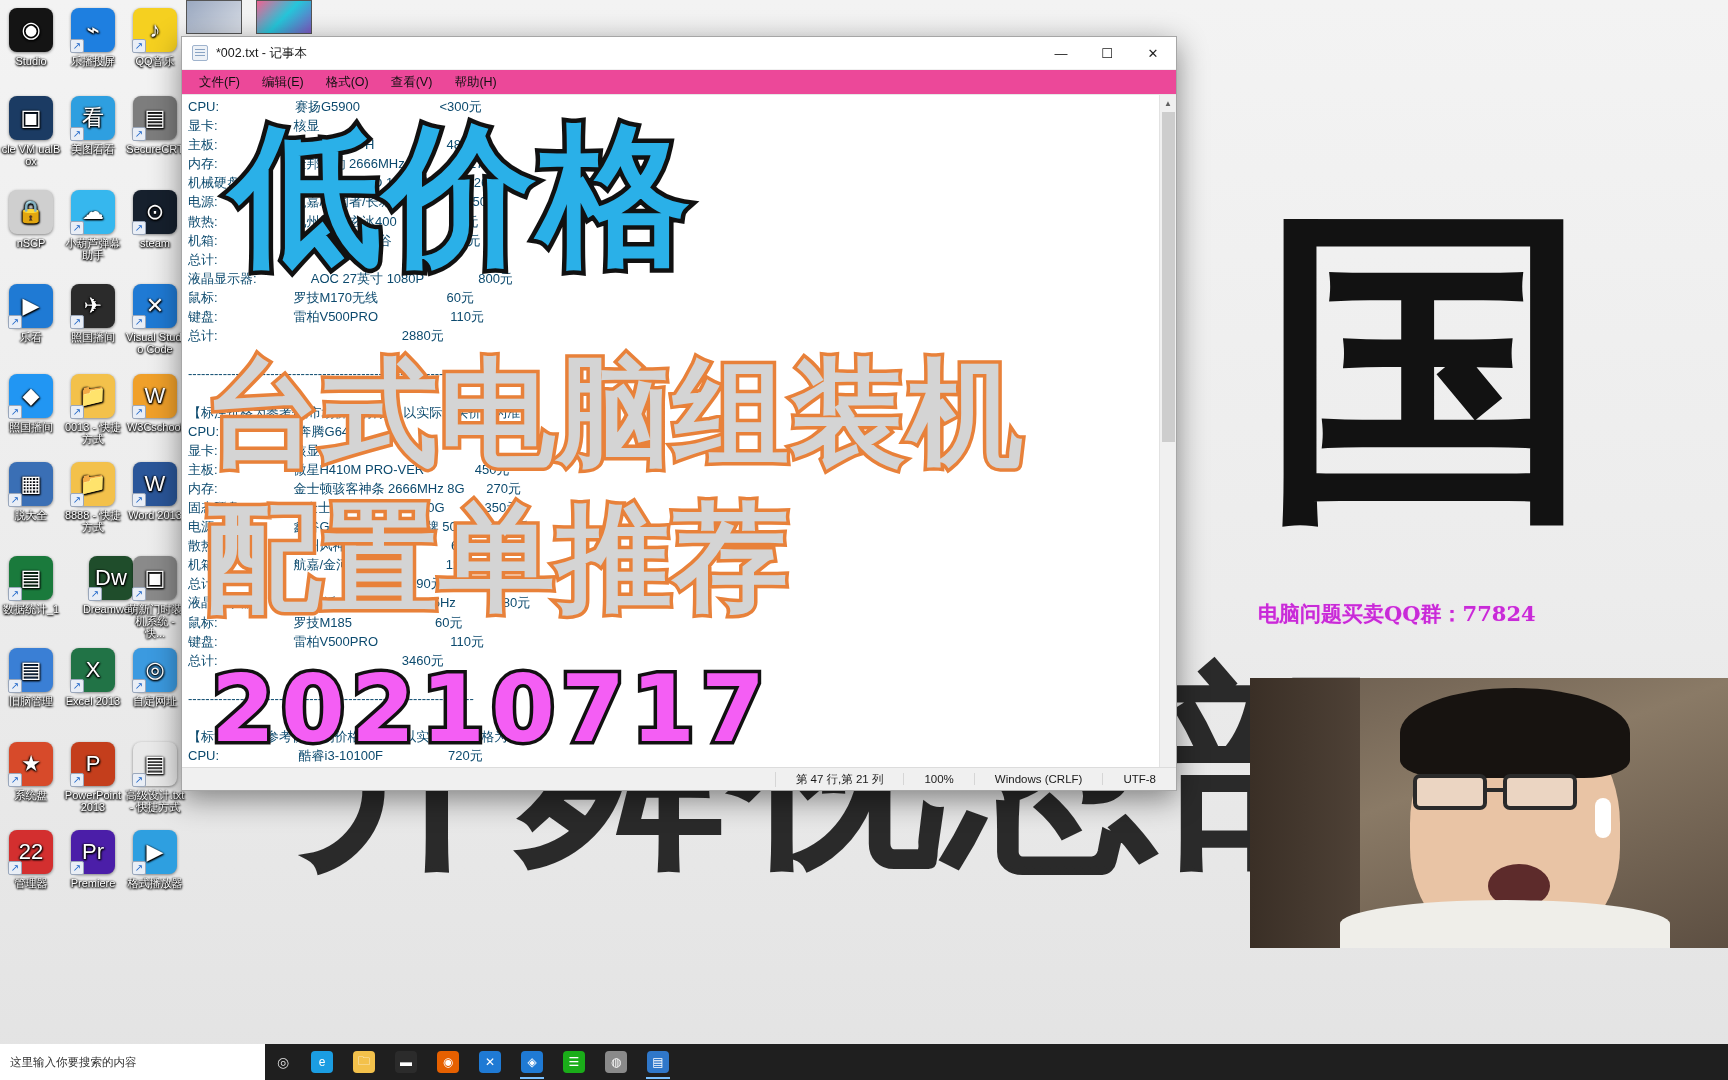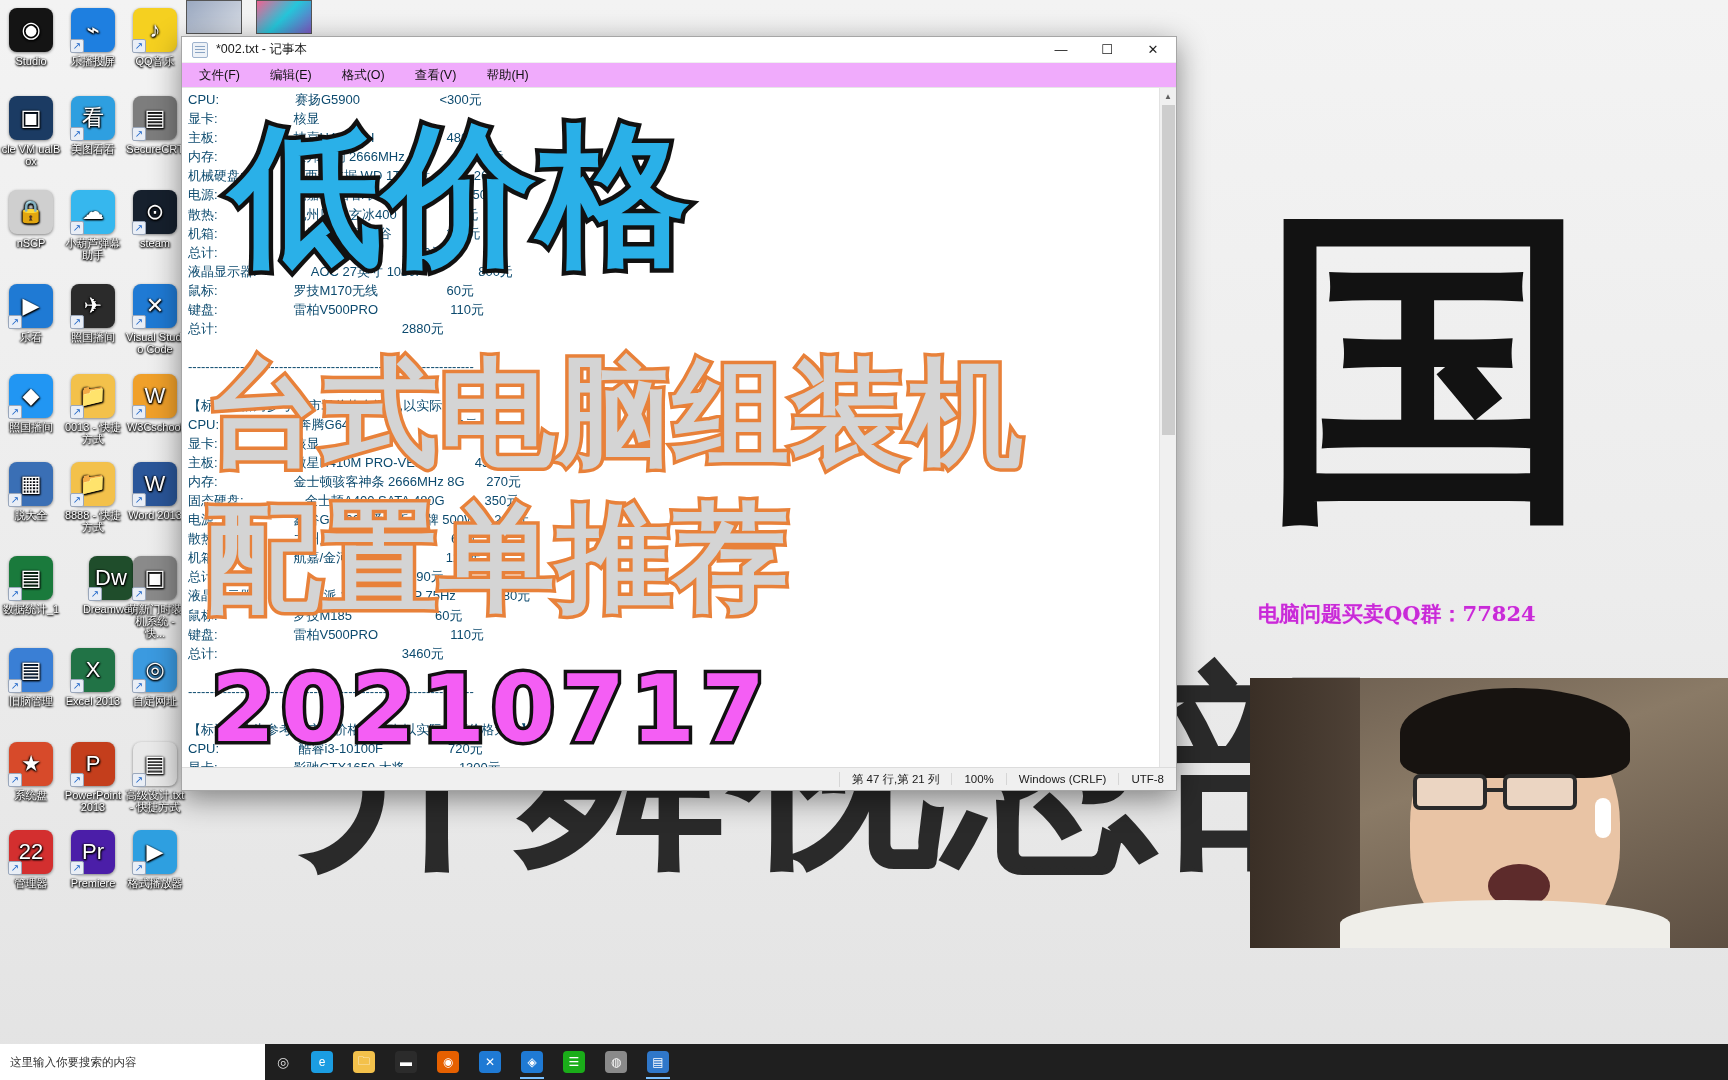--- a/index.html
+++ b/index.html
@@ -44,40 +44,40 @@
   }
 
   
   #notepad {
     position:absolute; left:181px; top:36px; width:996px; height:755px;
     background:#fff; border:1px solid #a6a6a6;
     box-shadow: 0 8px 28px rgba(0,0,0,.45);
     display:flex; flex-direction:column;
   }
   #np-title {
-    height:26px; background:#fff; display:flex; align-items:center;
+    height:33px; background:#fff; display:flex; align-items:center;
     padding-left:10px; border-bottom:1px solid #f0f0f0;
   }
   #np-title .tico {
     width:16px; height:16px; margin-right:8px; background:#eef2f7;
     border:1px solid #9fb3cd; border-radius:2px; position:relative;
   }
   #np-title .tico:after{
     content:""; position:absolute; left:2px; top:3px; width:10px; height:1px;
     background:#8aa4c4; box-shadow:0 3px 0 #8aa4c4, 0 6px 0 #8aa4c4;
   }
   #np-title .ttxt { font-size:12.5px; color:#1a1a1a; }
   #np-title .winbtns { margin-left:auto; display:flex; height:33px; }
   #np-title .winbtns div {
     width:46px; height:33px; display:flex; align-items:center; justify-content:center;
     font-size:13px; color:#222;
   }
   #np-menu {
-    height:24px; display:flex; align-items:center; gap:12px;
-    padding-left:8px; background:#f0abfc; font-size:12.5px; color:#111;
+    height:24px; display:flex; align-items:center; gap:4px;
+    padding-left:8px; background:#ec4899; font-size:12.5px; color:#111;
   }
   #np-menu span { padding:2px 9px; }
   #np-body {
     flex:1; position:relative; background:#fff; overflow:hidden;
     border-top:1px solid #e6e6e6;
   }
   #np-text {
     position:absolute; left:6px; top:2px; right:22px; bottom:0;
     font-family:"Liberation Sans","DejaVu Sans",sans-serif;
     font-size:13px; line-height:19.1px; color:#0c4a6e; white-space:pre;
@@ -89,21 +89,21 @@
   }
   #np-scroll .arw { height:17px; display:flex; align-items:center; justify-content:center;
     font-size:8px; color:#606060; }
   #np-scroll .thumb {
     position:absolute; left:2px; top:17px; width:13px; height:330px; background:#cdcdcd;
   }
   #np-status {
     height:23px; background:#f0f0f0; border-top:1px solid #dcdcdc;
     display:flex; align-items:center; font-size:11.5px; color:#1a1a1a;
   }
-  #np-status .seg { padding:0 12px; border-left:1px solid #d6d6d6; white-space:nowrap;}
+  #np-status .seg { padding:0 20px; border-left:1px solid #d6d6d6; white-space:nowrap;}
   #np-status .seg:first-child { border-left:none; }
   #np-status .spacer { flex:1; }
 
   
   .cap { position:absolute; white-space:nowrap; line-height:1;
          font-family:"DejaVu Sans","Liberation Sans",sans-serif; font-weight:700;
          user-select:none; }
   #cap-blue {
     left:230px; top:120px; font-size:152px; color:#2ab0e8;
     -webkit-text-stroke:9px #111; paint-order:stroke fill;

